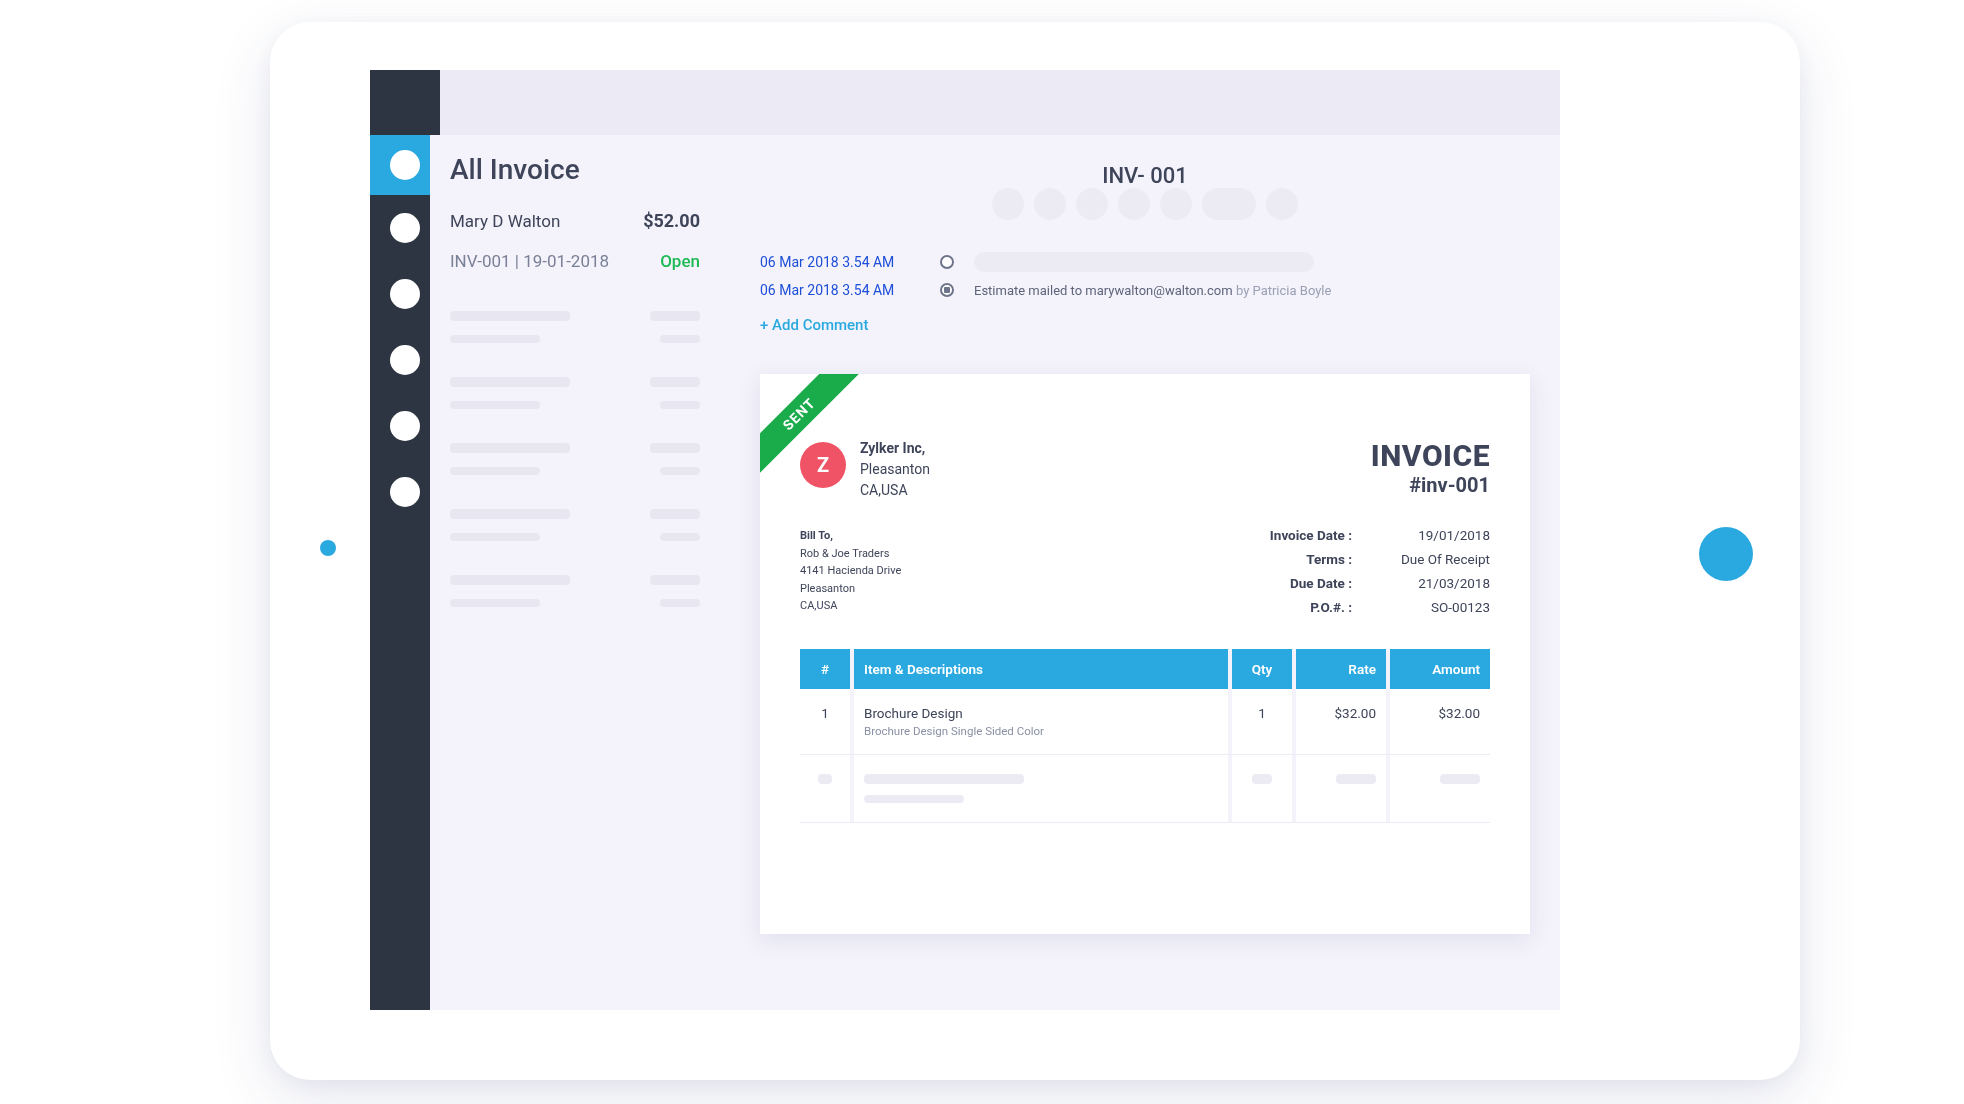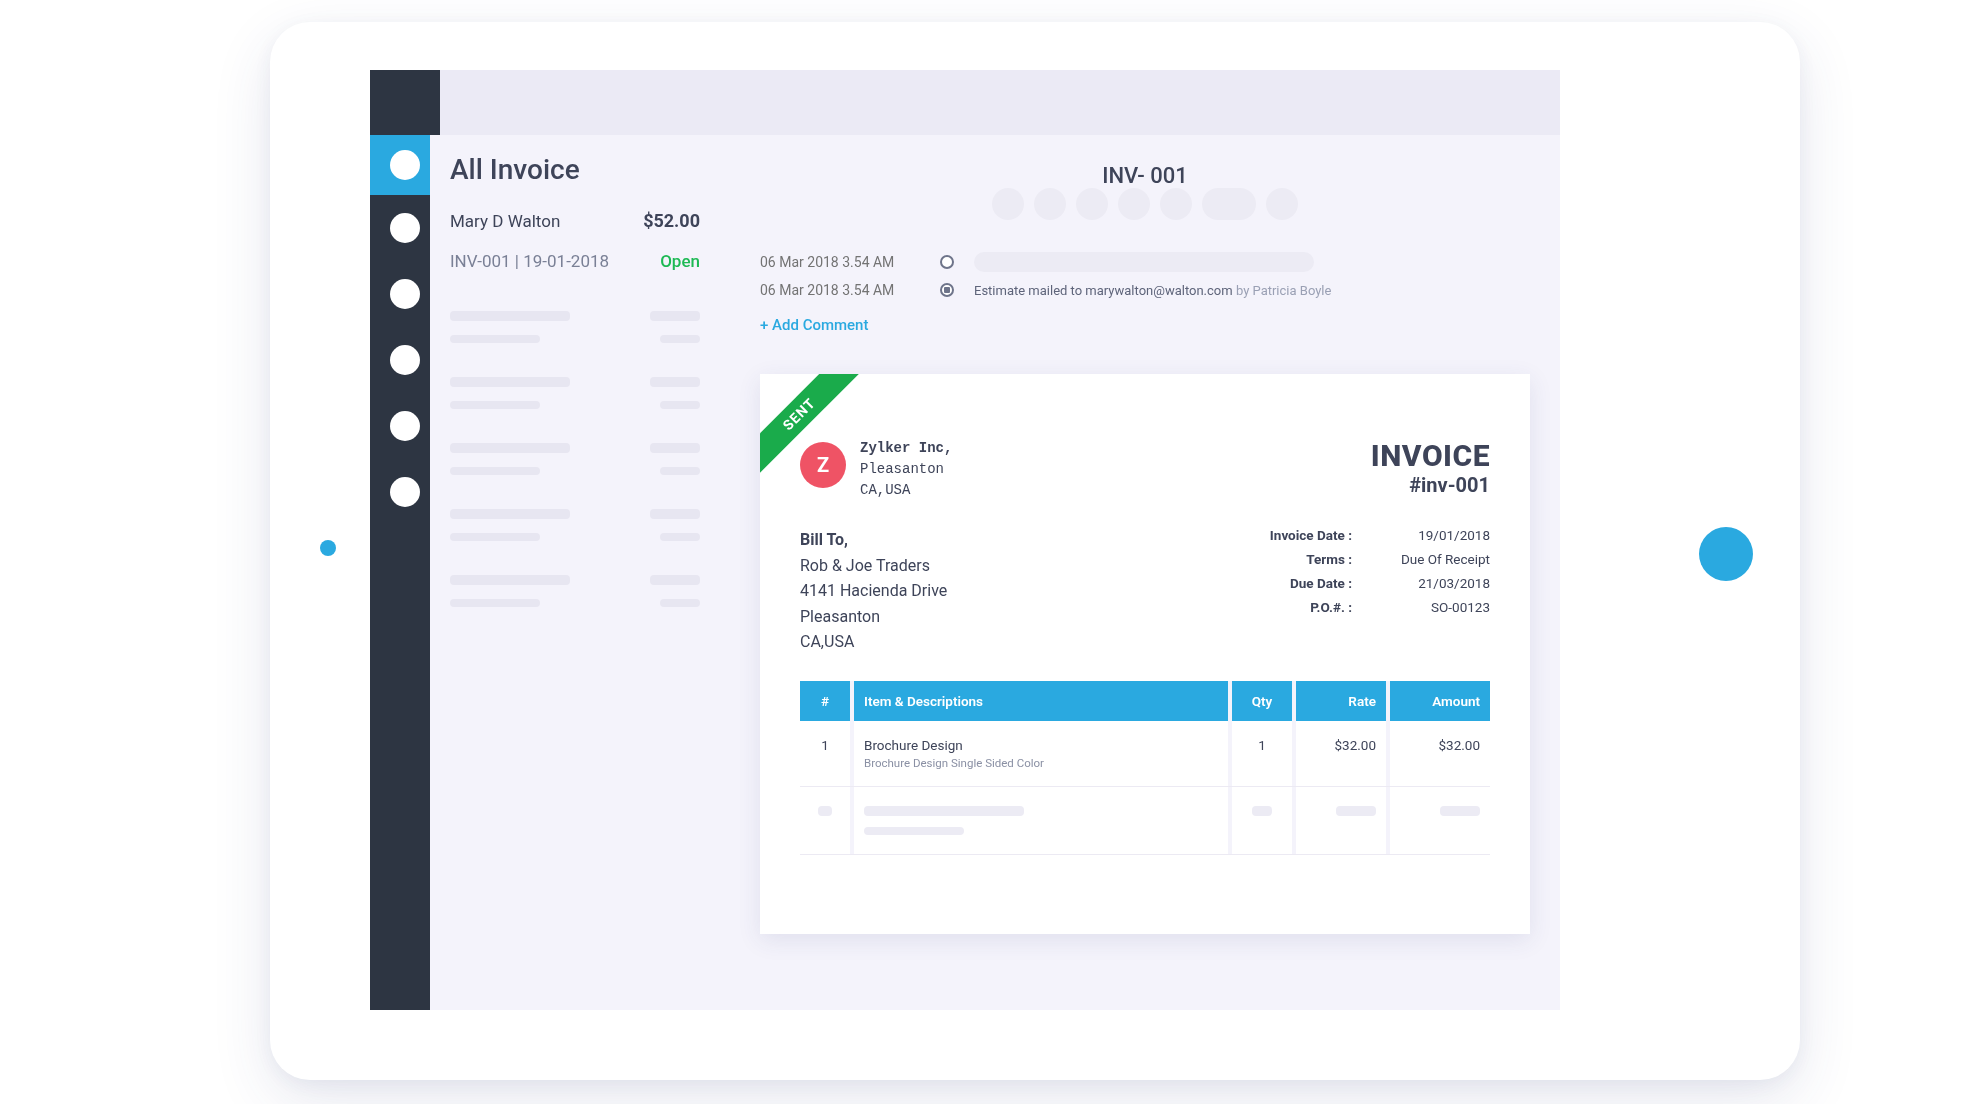--- a/index.html
+++ b/index.html
@@ -104,21 +104,21 @@
     }
     .detail-head h2 { font-size:22px; color:#3e4459; font-weight:500; }
     .pill-group { display:flex; gap:10px; }
     .pill { width:32px; height:32px; background:#ecebf4; border-radius:16px; }
     .pill.wide { width:54px; }
 
     .timeline {
       padding:10px 0 18px 0;
     }
     .tl-row { display:flex; align-items:center; gap:20px; font-size:14px; color:#5e647a; margin-bottom:10px; }
-    .tl-time { width:160px; color:#737373; }
+    .tl-time { width:160px; color:#1d4ed8; }
     .tl-dot { width:14px; height:14px; border:2px solid #6e748a; border-radius:50%; background:#fff; flex-shrink:0; }
     .tl-dot.filled::after{content:"";display:block;width:6px;height:6px;background:#6e748a;border-radius:1px;margin:2px;}
     .tl-bar { height:20px; width:340px; background:#ecebf4; border-radius:10px; }
     .tl-text { font-size:13px; color:#5e647a; }
     .tl-text .by { color:#9aa0b4; }
     .add-comment { color:#2aa9e0; font-size:15px; font-weight:500; cursor:pointer; margin-top:8px; display:inline-block; }
 
     
     .doc {
       position:relative;
@@ -138,28 +138,28 @@
       background:#1aab4b; color:#fff; font-weight:700; font-size:14px;
       text-align:center; line-height:28px;
       transform:rotate(-45deg);
       left:-40px; top:32px;
       letter-spacing:1px;
     }
     .doc-top { display:flex; justify-content:space-between; margin-top:28px; margin-bottom:26px; }
     .vendor { display:flex; gap:14px; align-items:flex-start; }
     .vendor-badge { width:46px; height:46px; background:#ef5365; border-radius:50%; color:#fff;
       display:flex; align-items:center; justify-content:center; font-weight:700; font-size:20px; margin-top:4px;}
-    .vendor-lines { font-size:14px; color:#3e4459; line-height:1.5;font-family:Liberation Mono, monospace; }
+    .vendor-lines { font-size:14px; color:#3e4459; line-height:1.5; }
     .vendor-lines .vname { font-weight:700; }
     .inv-title { text-align:right; }
     .inv-title .big { font-size:30px; font-weight:800; color:#3e4459; letter-spacing:0.5px; }
     .inv-title .num { font-size:20px; font-weight:700; color:#3e4459; }
 
     .doc-mid { display:flex; justify-content:space-between; margin-bottom:26px; }
-    .billto { font-size:16px; color:#3e4459; line-height:1.6; }
+    .billto { font-size:11px; color:#3e4459; line-height:1.6; }
     .billto .lbl { font-weight:700; }
     .meta { font-size:13.5px; color:#3e4459; }
     .meta .mrow { display:flex; justify-content:flex-end; gap:28px; margin-bottom:8px; }
     .meta .mlabel { font-weight:700; width:110px; text-align:right; }
     .meta .mval { width:110px; text-align:right; }
 
     table.items { width:100%; border-collapse:collapse; }
     table.items thead th {
       background:#2aa9e0; color:#fff; font-size:13.5px; font-weight:600;
       padding:12px 10px; text-align:left;

